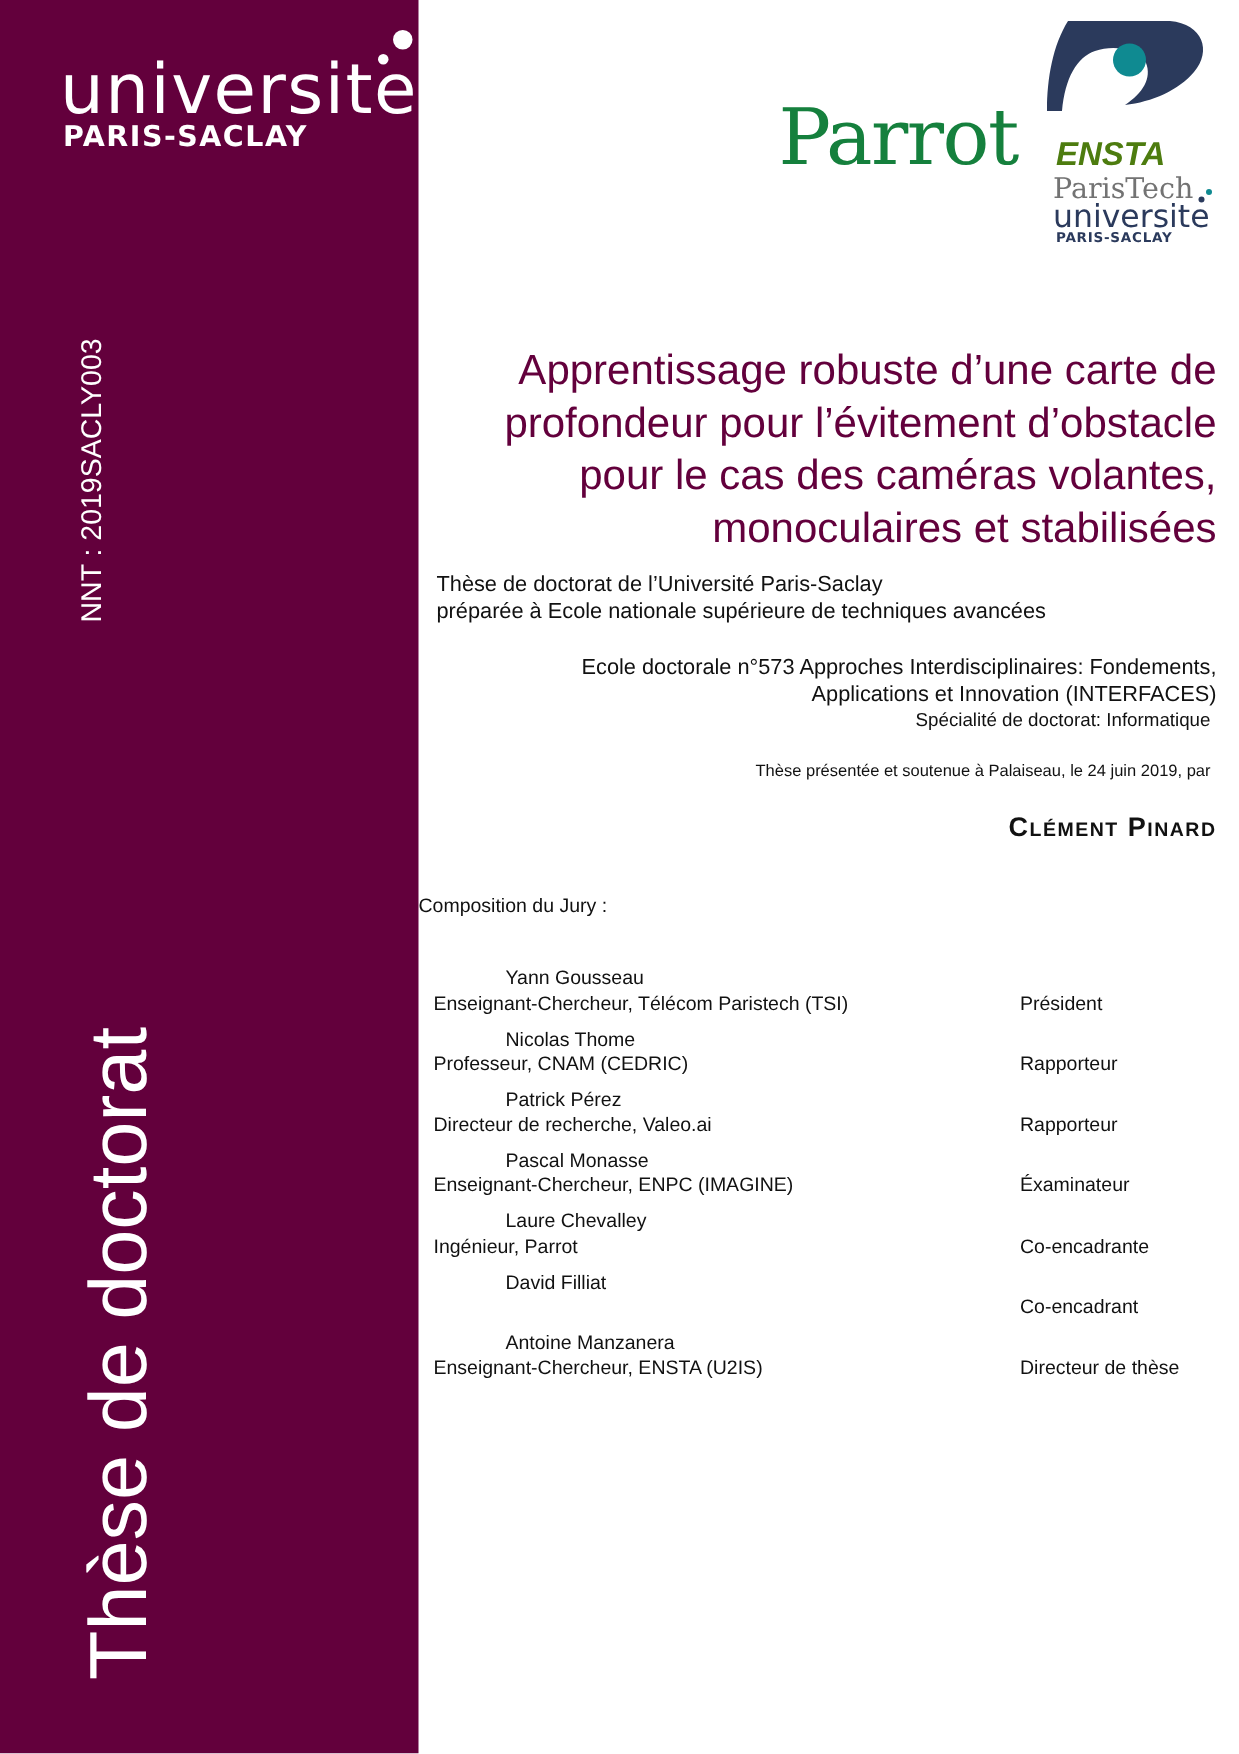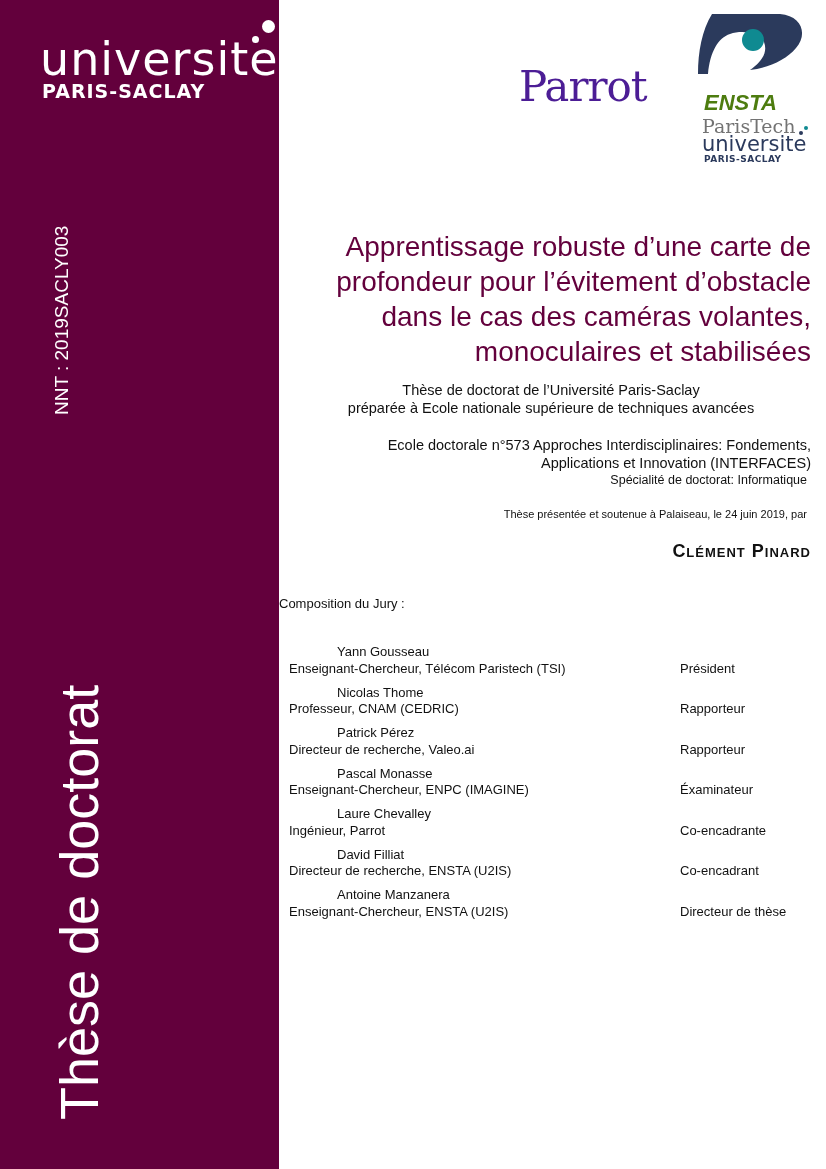--- a/index.html
+++ b/index.html
@@ -30,21 +30,21 @@
     color: #fff; font-size: 19px; white-space: nowrap; line-height: 1;
   }
   .these-vertical {
     position: absolute; left: 52px; top: 1120px;
     transform-origin: left top; transform: rotate(-90deg);
     color: #fff; font-size: 54px; white-space: nowrap; line-height: 1;
   }
 
   .parrot-logo {
     position: absolute; left: 519px; top: 66px;
-    font-family: "DejaVu Serif", serif; font-size: 42px; color: #4c1d95; line-height: 1;
+    font-family: "DejaVu Serif", serif; font-size: 52px; color: #15803d; line-height: 1;
     letter-spacing: -1px;
   }
 
   .ensta-logo { position: absolute; left: 698px; top: 12px; width: 115px; height: 150px; }
   .ensta-mark { position: absolute; left: 0; top: 0; width: 110px; height: 70px; }
   .ensta-text {
     position: absolute; left: 6px; top: 80px; font-style: italic; font-weight: bold;
     font-size: 22px; color: #4d7c0f; line-height: 1; letter-spacing: 0px;
   }
   .paristech-text {
@@ -61,21 +61,21 @@
     position: absolute; left: 6px; top: 143px;
     font-family: "DejaVu Sans", sans-serif; font-weight: bold; font-size: 9px;
     color: #2b3a5c; line-height: 1; letter-spacing: 0.5px;
   }
 
   .main-title {
     position: absolute; right: 15px; top: 229px; width: 520px;
     text-align: right; color: #63003c; font-size: 28px; line-height: 35px;
   }
 
-  .subtitle-block { position: absolute; right: 15px; top: 381px; width: 520px; text-align: center; font-size: 14.5px; line-height: 18px; }
+  .subtitle-block { position: absolute; right: 15px; top: 381px; width: 520px; text-align: left; font-size: 14.5px; line-height: 18px; }
   .ecole-block { position: absolute; right: 15px; top: 436px; width: 520px; text-align: right; font-size: 14.5px; line-height: 18px; }
   .specialite { position: absolute; right: 19px; top: 473px; font-size: 12.5px; line-height: 15px; }
   .soutenance { position: absolute; right: 19px; top: 507px; text-align: right; font-size: 11px; line-height: 14px; margin-left: 42px; }
   .author {
     position: absolute; right: 15px; top: 542px; text-align: left;
     font-weight: bold; font-size: 18px; letter-spacing: 1px; line-height: 1;
     font-variant: small-caps;
   }
 
   .jury-heading { position: absolute; left: 279px; top: 596px; font-size: 13px; line-height: 16px; }
@@ -110,21 +110,21 @@
   <span class="paristech-text">ParisTech</span>
   <span class="paristech-dot1"></span>
   <span class="paristech-dot2"></span>
   <span class="ups2-word">universite</span>
   <span class="ups2-sub">PARIS-SACLAY</span>
 </div>
 
 <div class="main-title">
   <div>Apprentissage robuste d’une carte de</div>
   <div>profondeur pour l’évitement d’obstacle</div>
-  <div>dans le cas des caméras volantes,</div>
+  <div>pour le cas des caméras volantes,</div>
   <div>monoculaires et stabilisées</div>
 </div>
 
 <div class="subtitle-block">
   <div>Thèse de doctorat de l’Université Paris-Saclay</div>
   <div>préparée à Ecole nationale supérieure de techniques avancées</div>
 </div>
 
 <div class="ecole-block">
   <div>Ecole doctorale n°573 Approches Interdisciplinaires: Fondements,</div>
@@ -158,21 +158,20 @@
     <span class="jury-affil">Enseignant-Chercheur, ENPC (IMAGINE)</span>
     <span class="jury-role">Éxaminateur</span>
   </div>
   <div class="jury-member">
     <span class="jury-name">Laure Chevalley</span>
     <span class="jury-affil">Ingénieur, Parrot</span>
     <span class="jury-role">Co-encadrante</span>
   </div>
   <div class="jury-member">
     <span class="jury-name">David Filliat</span>
-    <span class="jury-affil">Directeur de recherche, ENSTA (U2IS)</span>
     <span class="jury-role">Co-encadrant</span>
   </div>
   <div class="jury-member">
     <span class="jury-name">Antoine Manzanera</span>
     <span class="jury-affil">Enseignant-Chercheur, ENSTA (U2IS)</span>
     <span class="jury-role">Directeur de thèse</span>
   </div>
 </div>
 
 </body></html>

